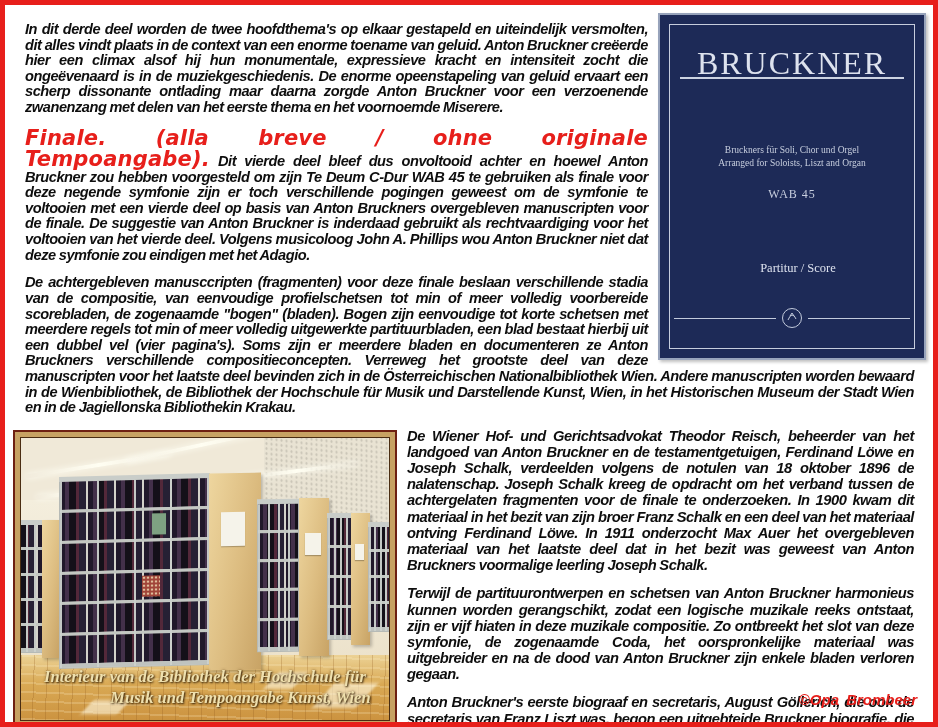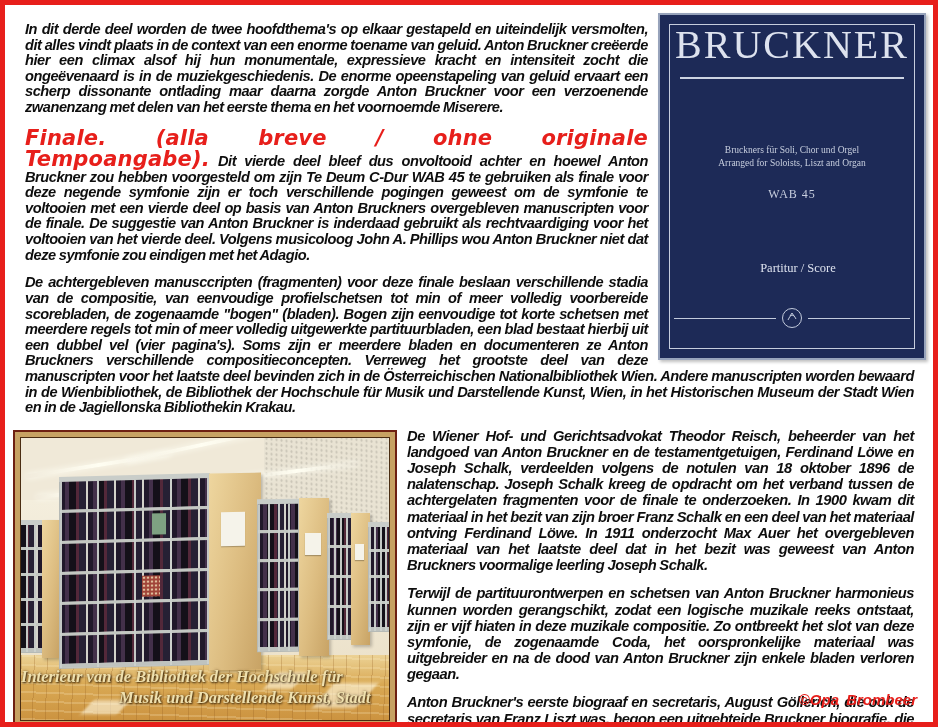--- a/index.html
+++ b/index.html
@@ -29,21 +29,21 @@
 
   
   .cover{
     float:right; width:264px; height:343px; margin:3px 0 8px 10px;
     background:var(--navy); border:2px solid #97a3bb; position:relative;
     box-shadow:2px 2px 3px rgba(0,0,0,.25);
     font-family:"Liberation Serif","DejaVu Serif",serif; color:#dde2ee;
   }
   .cover-frame{position:absolute; inset:9px; border:1px solid #c6cddd; pointer-events:none;}
   .cover .ct{position:absolute; left:0; right:0; text-align:center;}
-  .cov-title{top:6px; font-size:40px; letter-spacing:2px;}
+  .cov-title{top:30px; font-size:32px; letter-spacing:2px;}
   .cov-rule{position:absolute; top:62px; left:20px; right:20px; height:2px; background:#ccd3e2;}
   .cov-work{top:100px; font-size:19px; letter-spacing:0.5px;}
   .cov-sub1{top:130px; font-size:9.5px; color:#c7cede;}
   .cov-sub2{top:143px; font-size:9.5px; color:#c7cede;}
   .cov-wab{top:172px; font-size:12px; letter-spacing:1px; color:#c7cede;}
   .cov-format{top:246px; font-size:12.5px;margin-left:12px;}
   .cov-logorow{position:absolute; top:292px; left:14px; right:14px; display:flex; align-items:center; gap:5px;}
   .cov-logorow .hline{flex:1; height:1px; background:#c3cbdc;}
   .logo-circle{width:22px; height:22px; flex:0 0 auto;}
   .cov-pub{top:316px; font-size:11px; letter-spacing:0.5px;}
@@ -108,21 +108,21 @@
   .sign{position:absolute; background:#f5f3ea; box-shadow:0 1px 1px rgba(0,0,0,.25);}
   .sg-a{left:24%; top:20%; width:46%; height:17%;}
   .sg-b{left:22%; top:22%; width:50%; height:14%;}
   .sg-c{left:20%; top:24%; width:52%; height:12%;}
   .caption{
     position:absolute; left:0; right:0; bottom:4%; z-index:6;
     font-family:"Liberation Serif","DejaVu Serif",serif; font-style:italic; font-weight:bold;
     font-size:16.5px; line-height:1.25; color:#efe0ae;
     text-shadow:1px 1px 2px rgba(55,35,8,.95), 0 0 3px rgba(90,60,20,.6);
   }
-  .caption .l1{}
+  .caption .l1{text-align:center;}
   .caption .l2{text-align:right; padding-right:5%;}
 
   .credit{
     position:absolute; right:16px; bottom:14px; z-index:9;
     font-family:Liberation Sans, sans-serif; font-style:italic; font-weight:bold;
     font-size:15px; color:var(--red); word-spacing:3px;
   }
 </style>
 </head>
 <body>
@@ -218,21 +218,21 @@
 
         <div class="unit u-d">
           <div class="row"></div>
             <div class="row"></div>
             <div class="row"></div>
             <div class="row"></div>
         </div>
 
         <div class="caption">
           <div class="l1">Interieur van de Bibliothek der Hochschule für</div>
-          <div class="l2">Musik und Darstellende Kunst, Stadt</div>
+          <div class="l2">Musik und Tempoangabe Kunst, Wien</div>
         </div>
       </div>
     </div>
 
     <p class="body">De Wiener Hof- und Gerichtsadvokat Theodor Reisch, beheerder van het landgoed van Anton Bruckner en de testamentgetuigen, Ferdinand Löwe en Joseph Schalk, verdeelden volgens de notulen van 18 oktober 1896 de nalatenschap. Joseph Schalk kreeg de opdracht om het verband tussen de achtergelaten fragmenten voor de finale te onderzoeken. In 1900 kwam dit materiaal in het bezit van zijn broer Franz Schalk en een deel van het materiaal ontving Ferdinand Löwe. In 1911 onderzocht Max Auer het overgebleven materiaal van het laatste deel dat in het bezit was geweest van Anton Bruckners voormalige leerling Joseph Schalk.</p>
     <p class="body">Terwijl de partituurontwerpen en schetsen van Anton Bruckner harmonieus kunnen worden gerangschikt, zodat een logische muzikale reeks ontstaat, zijn er vijf hiaten in deze muzikale compositie. Zo ontbreekt het slot van deze symfonie, de zogenaamde Coda, het oorspronkelijke materiaal was uitgebreider en na de dood van Anton Bruckner zijn enkele bladen verloren gegaan.</p>
     <p class="body">Anton Bruckner's eerste biograaf en secretaris, August Göllerich, die ook de secretaris van Franz Liszt was, begon een uitgebteide Bruckner biografie, die na zijn dood werd voltooid door Max Auer.</p>
   </div>
 
   <div class="credit">©Opa Brombeer</div>

